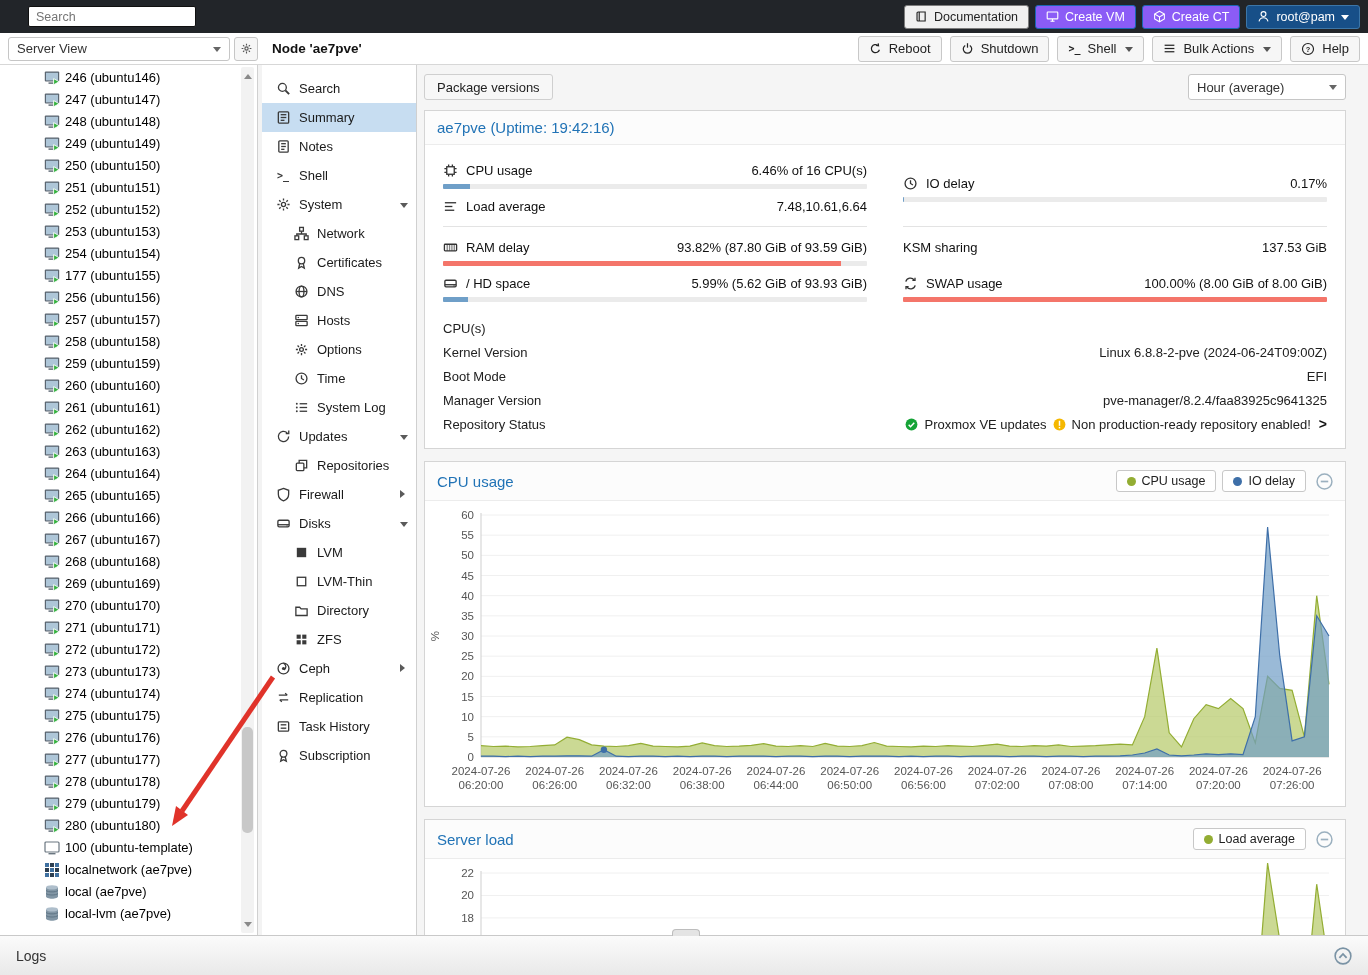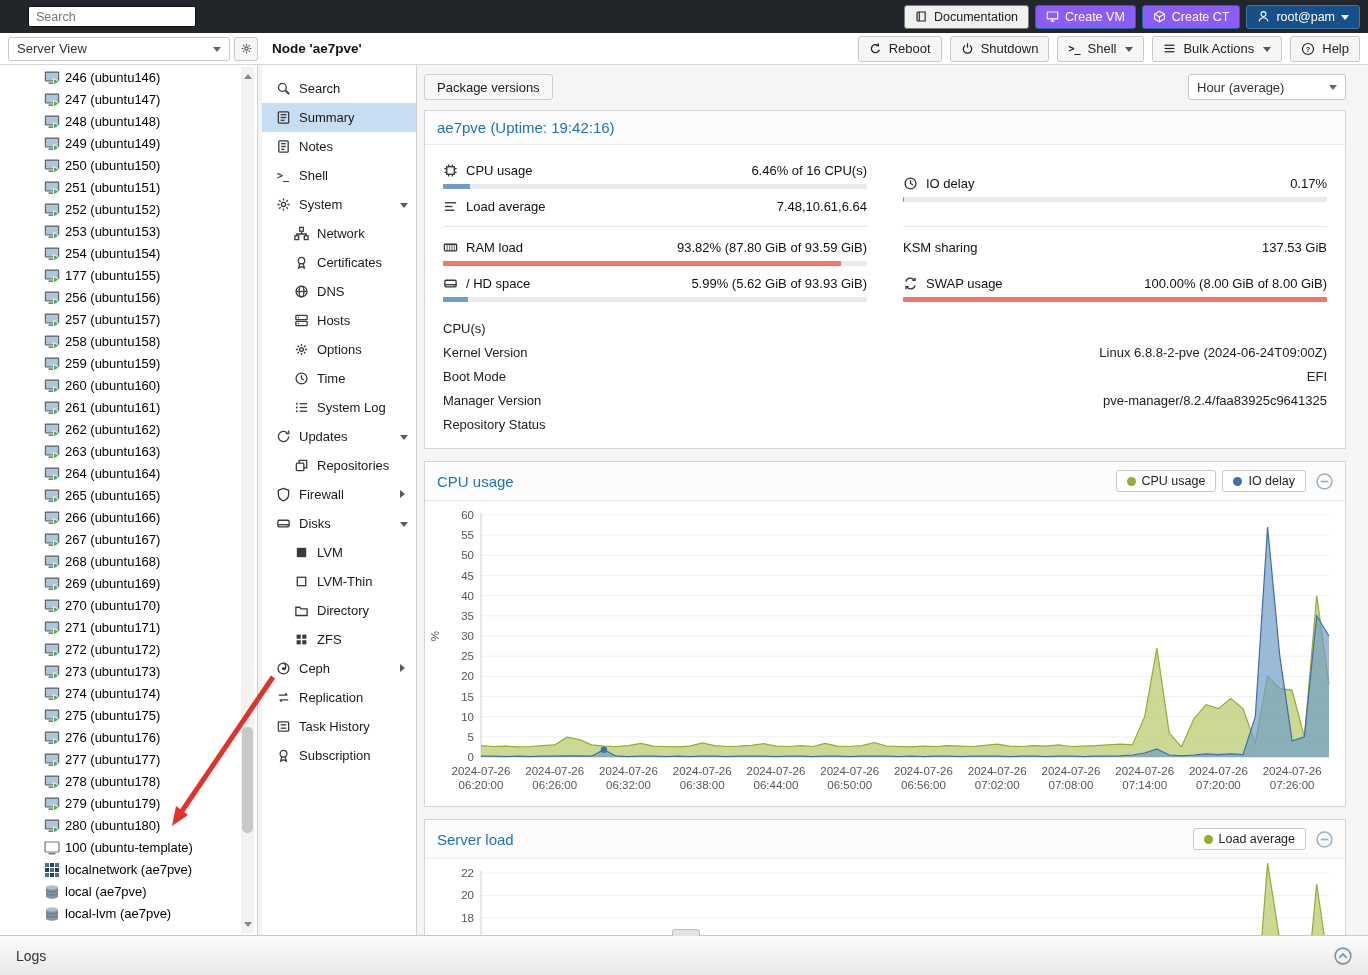--- a/index.html
+++ b/index.html
@@ -924,21 +924,21 @@
           </div>
           <div class="gdivider"></div>
           <div class="grow">
             <span class="glabel">
               <span class="gicon">
                 <svg viewBox="0 0 16 16" width="15" height="15" fill="none" stroke="currentColor" stroke-width="1.4">
                   <rect x="1.5" y="4.5" width="13" height="7" rx="0.8"></rect>
                   <path d="M4.5 4.5v7M7 4.5v7M9.5 4.5v7M12 4.5v7" opacity="0.6"></path>
                 </svg>
               </span>
-              <span>RAM load</span>
+              <span>RAM delay</span>
             </span>
             <span class="gvalue">93.82% (87.80 GiB of 93.59 GiB)</span>
           </div>
           <div class="gbar">
             <i style="width:93.82%;background:#f4756a"></i>
           </div>
           <div class="grow">
             <span class="glabel">
               <span class="gicon">
                 <svg viewBox="0 0 16 16" width="15" height="15" fill="none" stroke="currentColor" stroke-width="1.4">
@@ -1008,20 +1008,34 @@
         <div class="irow">
           <span>Boot Mode</span>
           <span>EFI</span>
         </div>
         <div class="irow">
           <span>Manager Version</span>
           <span>pve-manager/8.2.4/faa83925c9641325</span>
         </div>
         <div class="irow">
           <span>Repository Status</span>
+          <span class="repoval">
+            <svg width="13" height="13" viewBox="0 0 16 16">
+              <circle cx="8" cy="8" r="7.3" fill="#15a336"></circle>
+              <path d="M4.5 8.3l2.3 2.4 4.6-5" stroke="#fff" stroke-width="1.8" fill="none"></path>
+            </svg>
+            <span>Proxmox VE updates</span>
+            <svg width="13" height="13" viewBox="0 0 16 16">
+              <circle cx="8" cy="8" r="7.3" fill="#f5b800"></circle>
+              <rect x="7.1" y="3.4" width="1.8" height="6.2" fill="#fff"></rect>
+              <rect x="7.1" y="11" width="1.8" height="1.8" fill="#fff"></rect>
+            </svg>
+            <span>Non production-ready repository enabled!</span>
+            <span class="chev">&gt;</span>
+          </span>
         </div>
       </div>
   </div>
 
   <div class="panel">
     <div class="panel-h">
       <span class="panel-title" id="cpu-title">CPU usage</span>
       <span class="spacer"></span>
       <span class="legend" id="cpu-legend">
           <span class="pill">

